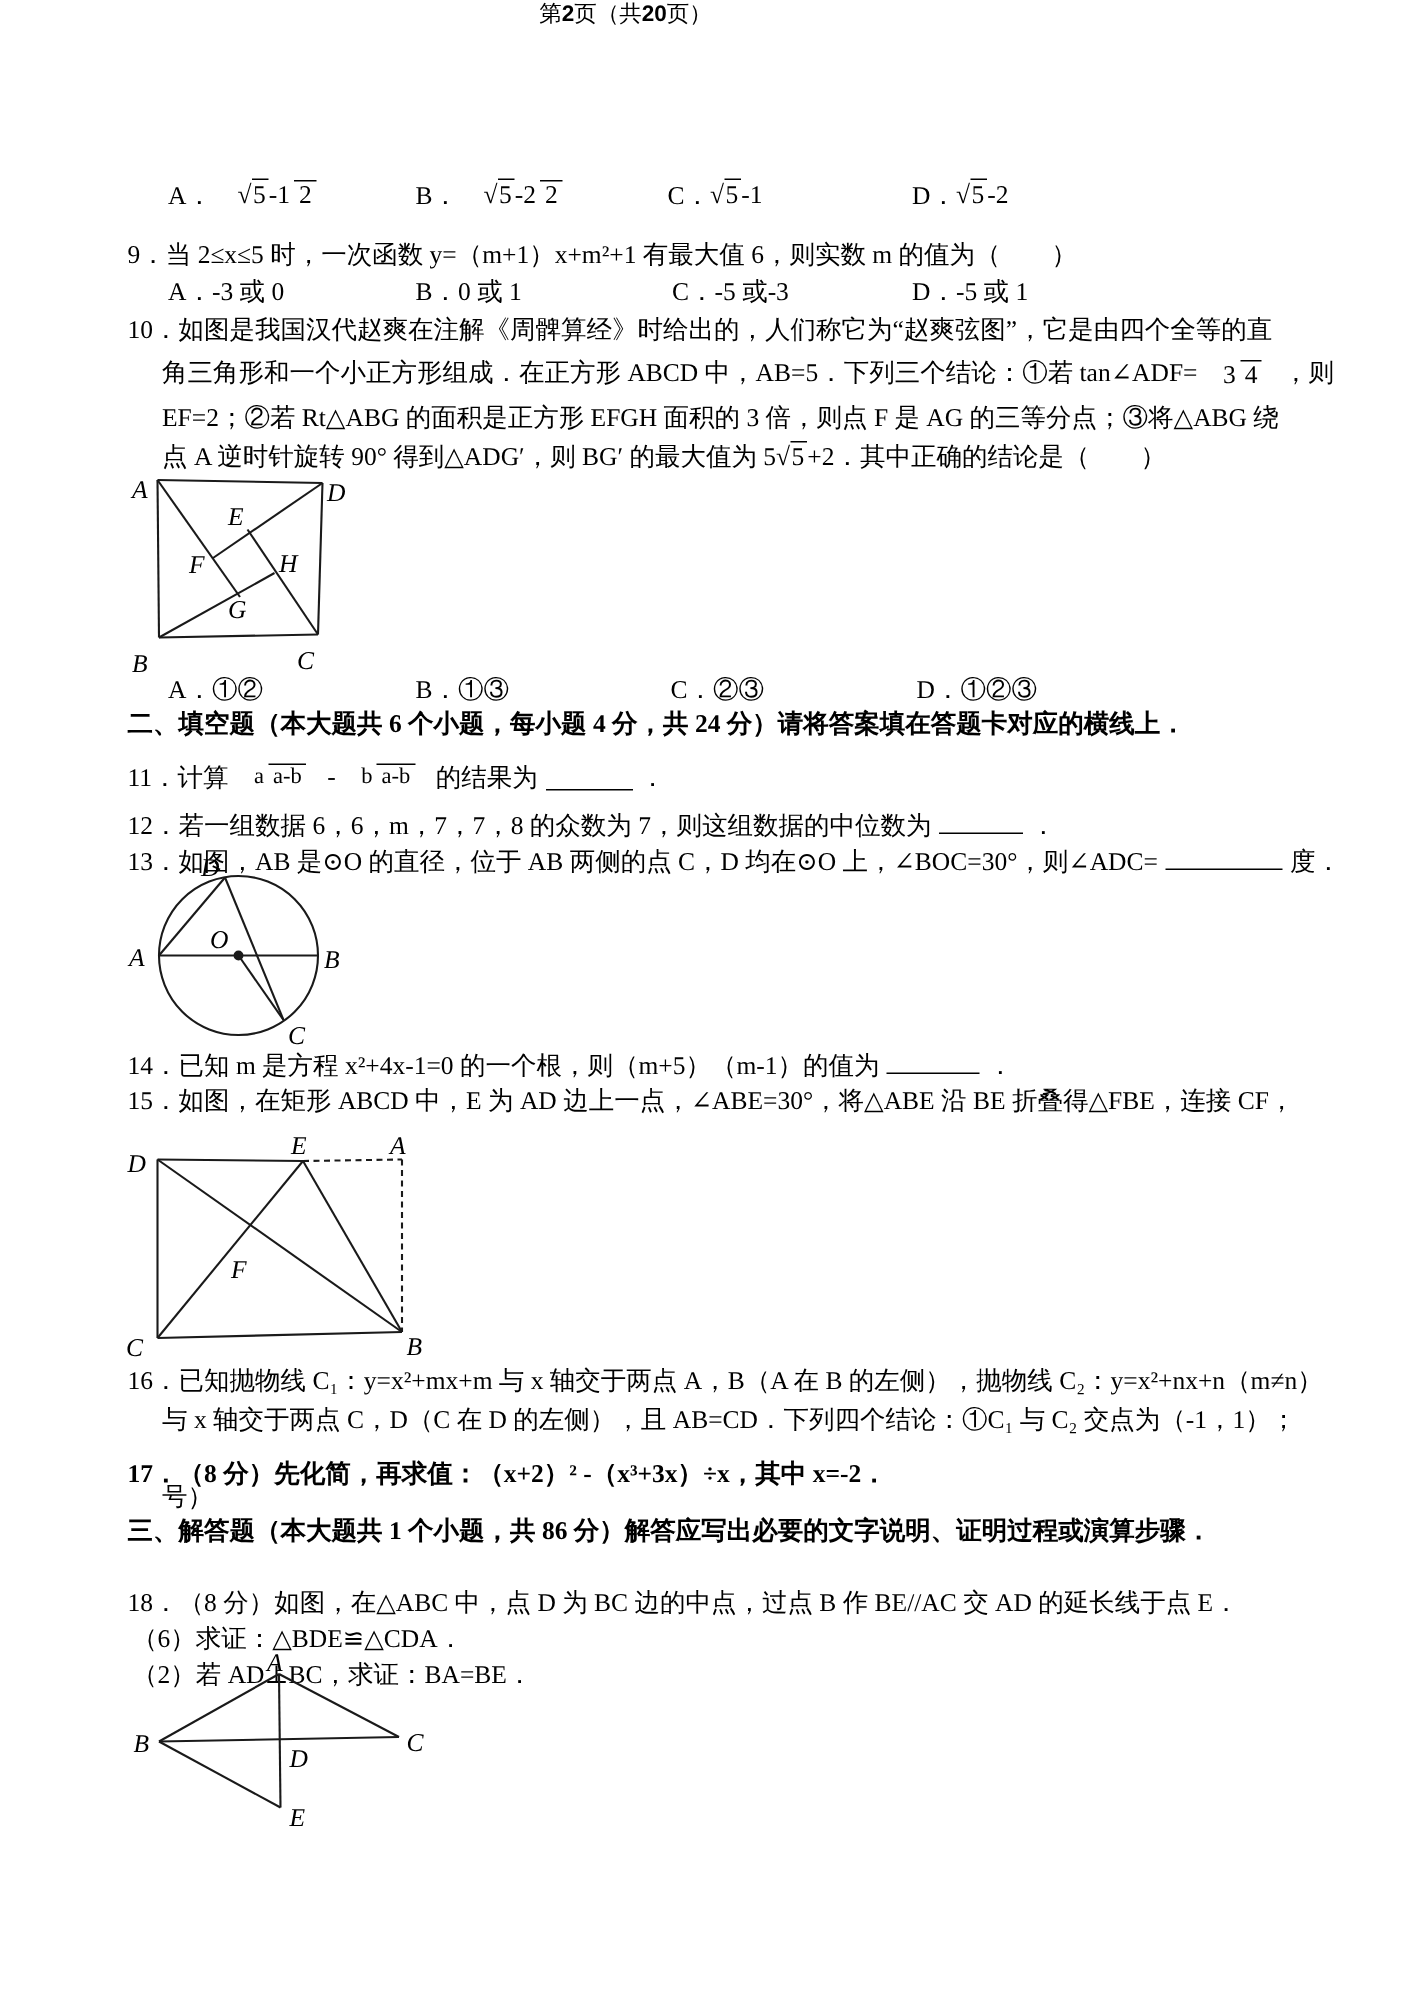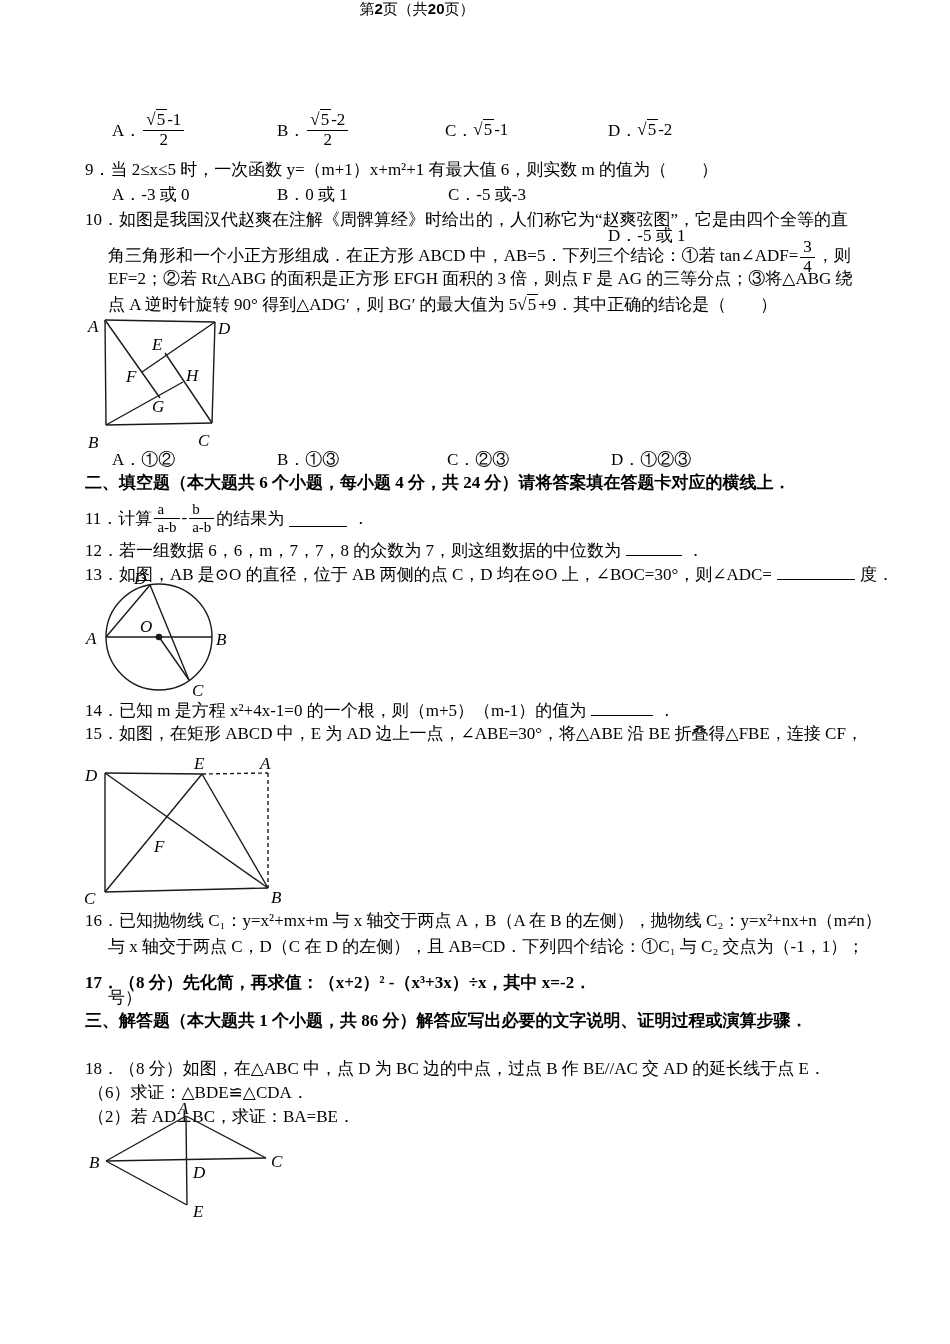--- a/index.html
+++ b/index.html
@@ -2,22 +2,22 @@
 <html><head>
 <meta charset="utf-8">
 <style>
   html,body{margin:0;padding:0;background:#ffffff;}
   .page{position:relative;width:950px;height:1344px;background:#fff;overflow:hidden;
         font-family:"Liberation Serif","DejaVu Serif",serif;font-size:17px;color:#000;}
   .t{position:absolute;white-space:nowrap;line-height:22px;}
   .bold{font-weight:bold;}
   .opt{position:absolute;white-space:nowrap;}
   .mathrow{display:inline-flex;align-items:center;}
-  .frac{display:inline-flex;flex-direction:column;align-items:flex-start;vertical-align:middle;
-        line-height:1.1;text-align:center;margin:0 2px;}
+  .frac{display:inline-flex;flex-direction:row;align-items:flex-end;vertical-align:middle;
+        line-height:1.1;text-align:center;margin:0 14px;}
   .frac .num{padding:0 3px;display:block;}
   .frac .den{padding:0 3px;display:block;border-top:1.4px solid #000;align-self:stretch;}
   .sqrt{white-space:nowrap;}
   .ovl{border-top:1.5px solid #000;padding:0 2px 0 1px;}
   .blank{display:inline-block;border-bottom:1.2px solid #000;height:1em;vertical-align:baseline;margin:0 5px;}
   .figlbl{font-style:italic;font-family:"Liberation Serif","DejaVu Serif",serif;font-size:17px;}
   svg{position:absolute;overflow:visible;}
   svg line, svg rect, svg circle, svg path{stroke:#1a1a1a;stroke-width:1.4;fill:none;}
   .footer{position:absolute;left:0;top:1246;width:834px;text-align:center;
           font-family:"Liberation Sans","DejaVu Sans",sans-serif;font-size:15px;}
@@ -50,32 +50,32 @@
   <div class="opt mathrow" style="left:608px;top:103px;height:54px;">
     <span>D．</span>
     <span class="sqrt">√<span class="ovl">5</span></span>
       <span>-2</span>
   </div>
 
   <div class="t" style="left:85px;top:159px;">9．当 2≤x≤5 时，一次函数 y=（m+1）x+m²+1 有最大值 6，则实数 m 的值为（　　）</div>
   <div class="t" style="left:112px;top:184px;">A．-3 或 0</div>
   <div class="t" style="left:277px;top:184px;">B．0 或 1</div>
   <div class="t" style="left:448px;top:184px;">C．-5 或-3</div>
-  <div class="t" style="left:608px;top:184px;margin-top:41px;">D．-5 或 1</div>
+  <div class="t" style="left:608px;top:184px;">D．-5 或 1</div>
 
   <div class="t" style="left:85px;top:209px;">10．如图是我国汉代赵爽在注解《周髀算经》时给出的，人们称它为“赵爽弦图”，它是由四个全等的直</div>
   <div class="t" style="left:108px;top:238px;">
     <span>角三角形和一个小正方形组成．在正方形 ABCD 中，AB=5．下列三个结论：①若 tan∠ADF=</span><span class="frac">
         <span class="num">3</span>
         <span class="den">4</span>
       </span><span>，则</span>
   </div>
   <div class="t" style="left:108px;top:268px;">EF=2；②若 Rt△ABG 的面积是正方形 EFGH 面积的 3 倍，则点 F 是 AG 的三等分点；③将△ABG 绕</div>
   <div class="t" style="left:108px;top:294px;">
-    <span>点 A 逆时针旋转 90° 得到△ADG′，则 BG′ 的最大值为 5</span><span class="sqrt">√<span class="ovl">5</span></span><span>+9．其中正确的结论是（　　）</span>
+    <span>点 A 逆时针旋转 90° 得到△ADG′，则 BG′ 的最大值为 5</span><span class="sqrt">√<span class="ovl">5</span></span><span>+2．其中正确的结论是（　　）</span>
   </div>
 
   <svg style="left:80px;top:312px;" width="160" height="142" viewBox="0 0 160 142">
     <line x1="25" y1="8" x2="135" y2="10"></line>
     <line x1="135" y1="10" x2="132" y2="111"></line>
     <line x1="132" y1="111" x2="26" y2="113"></line>
     <line x1="26" y1="113" x2="25" y2="8"></line>
     <line x1="135" y1="10" x2="62" y2="60"></line>
     <line x1="25" y1="8" x2="80" y2="86"></line>
     <line x1="26" y1="113" x2="103" y2="70"></line>

